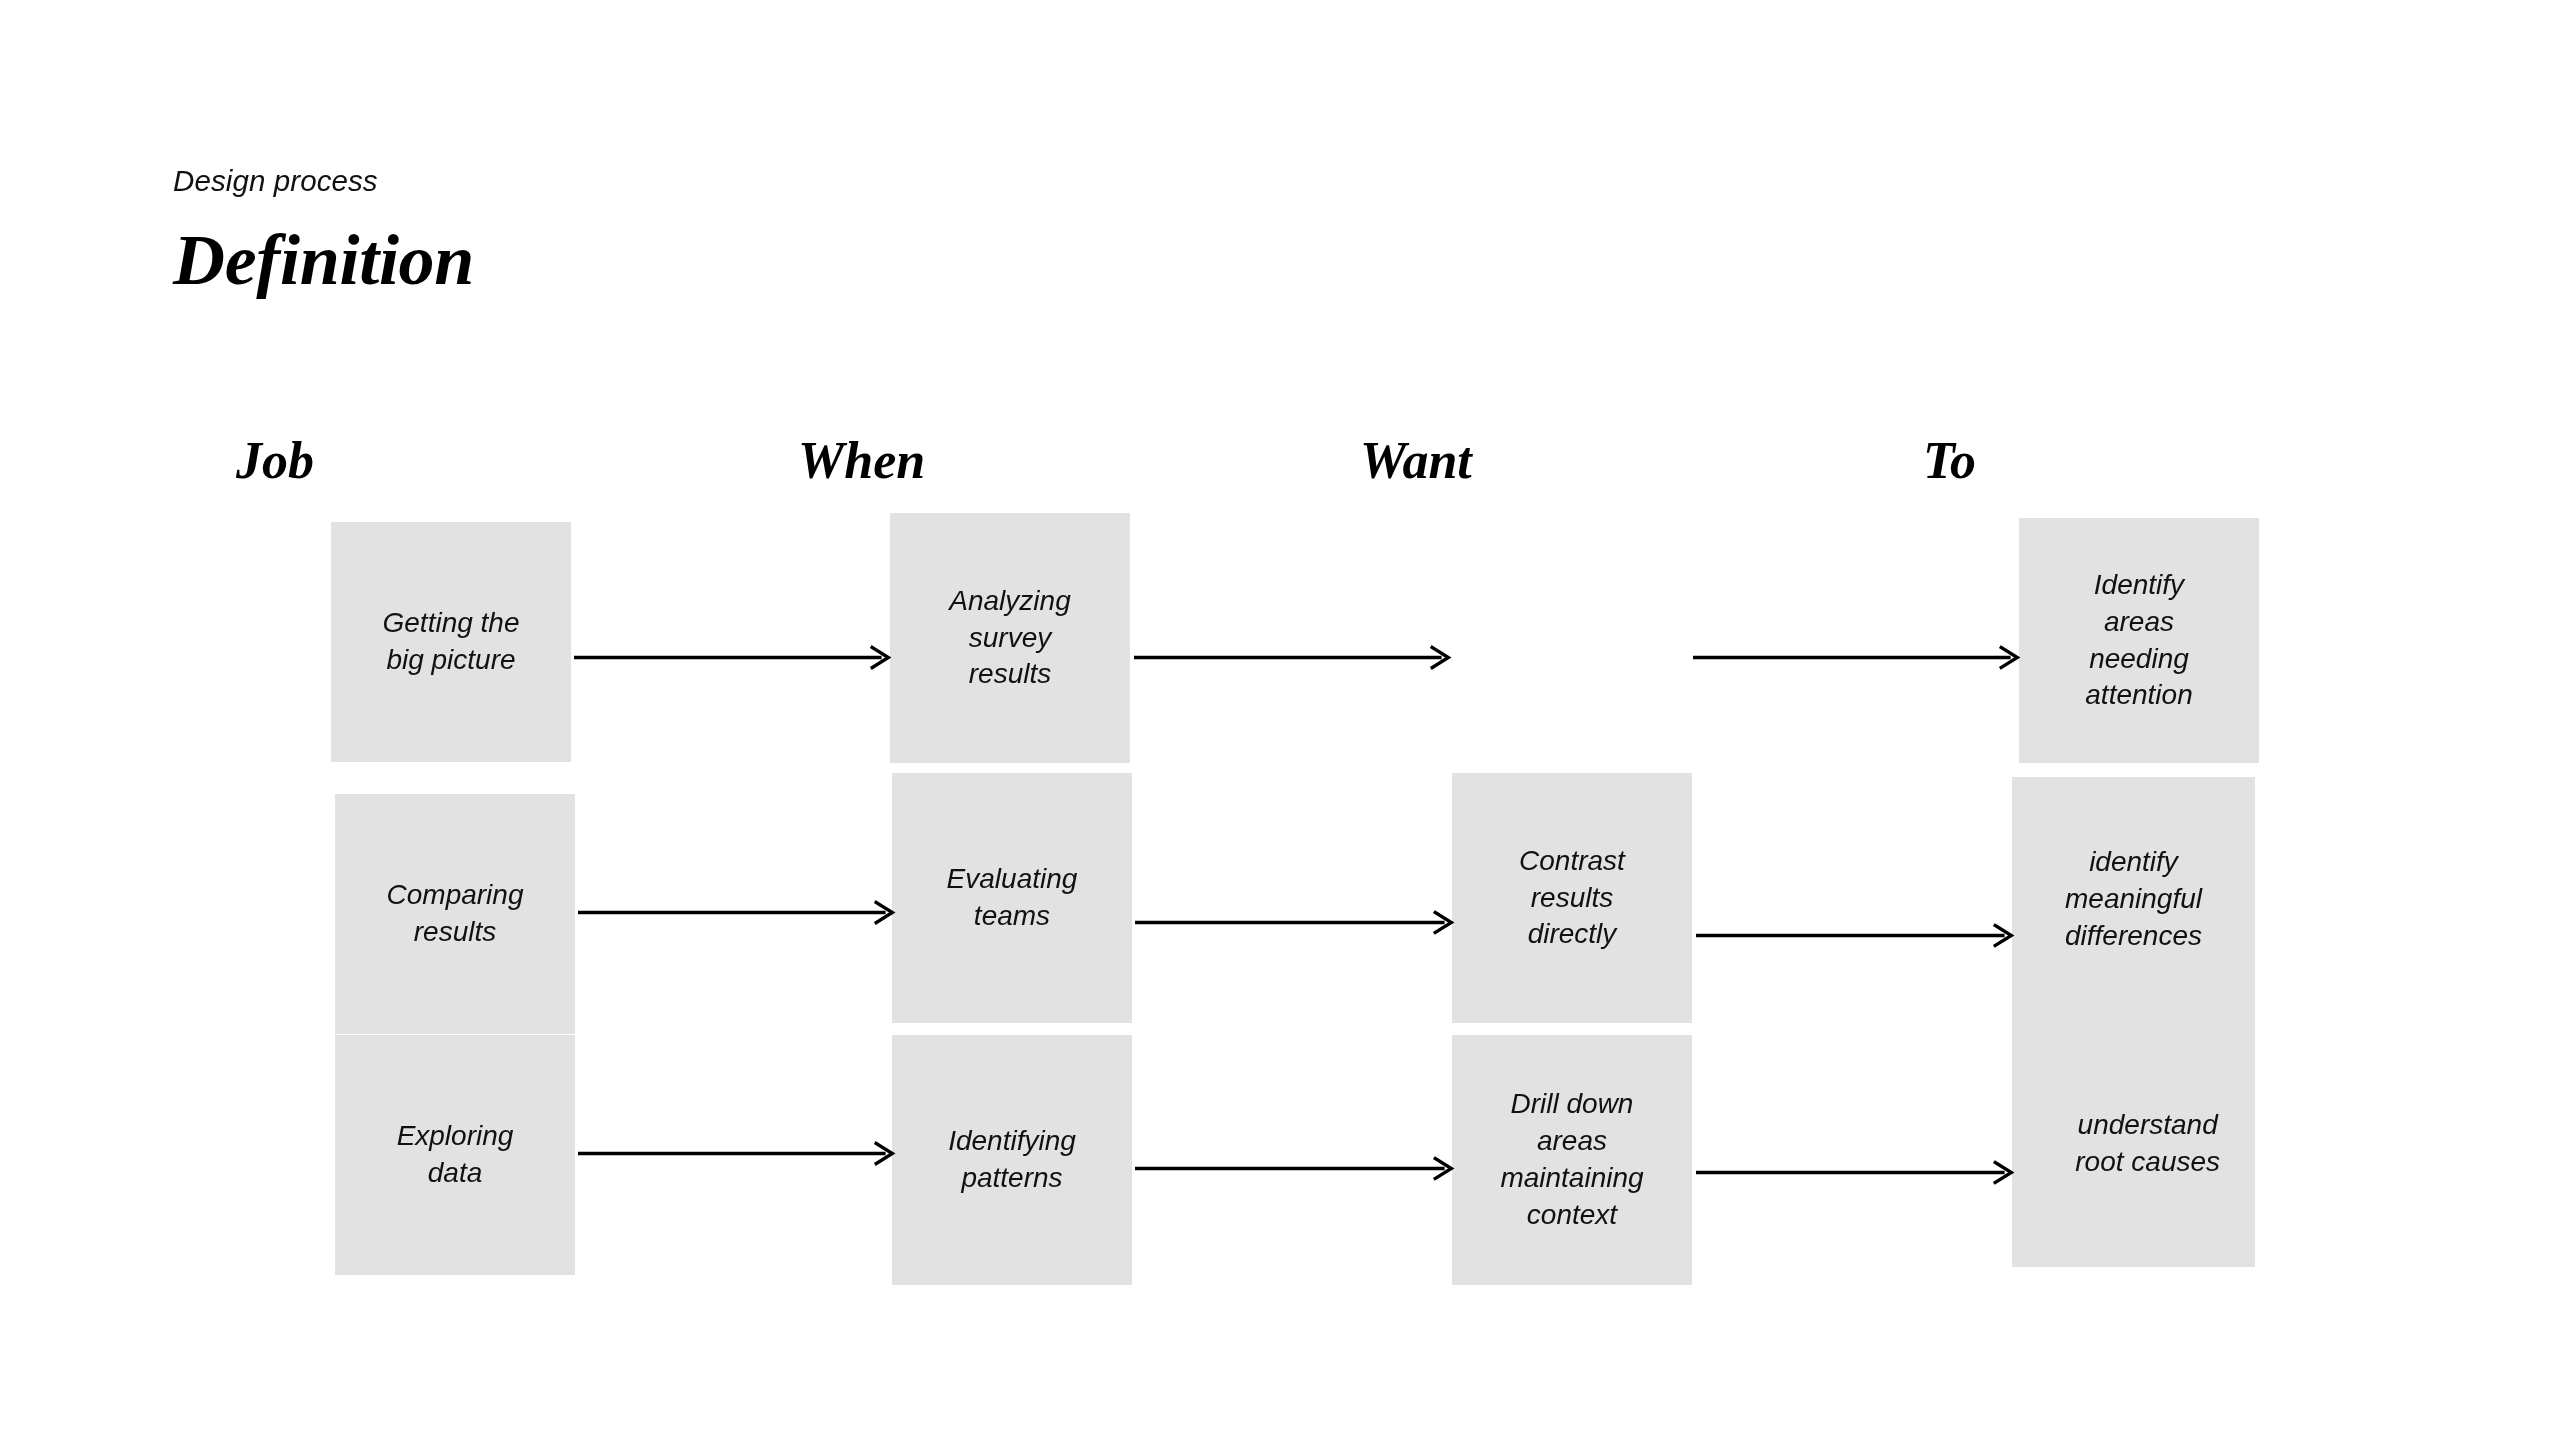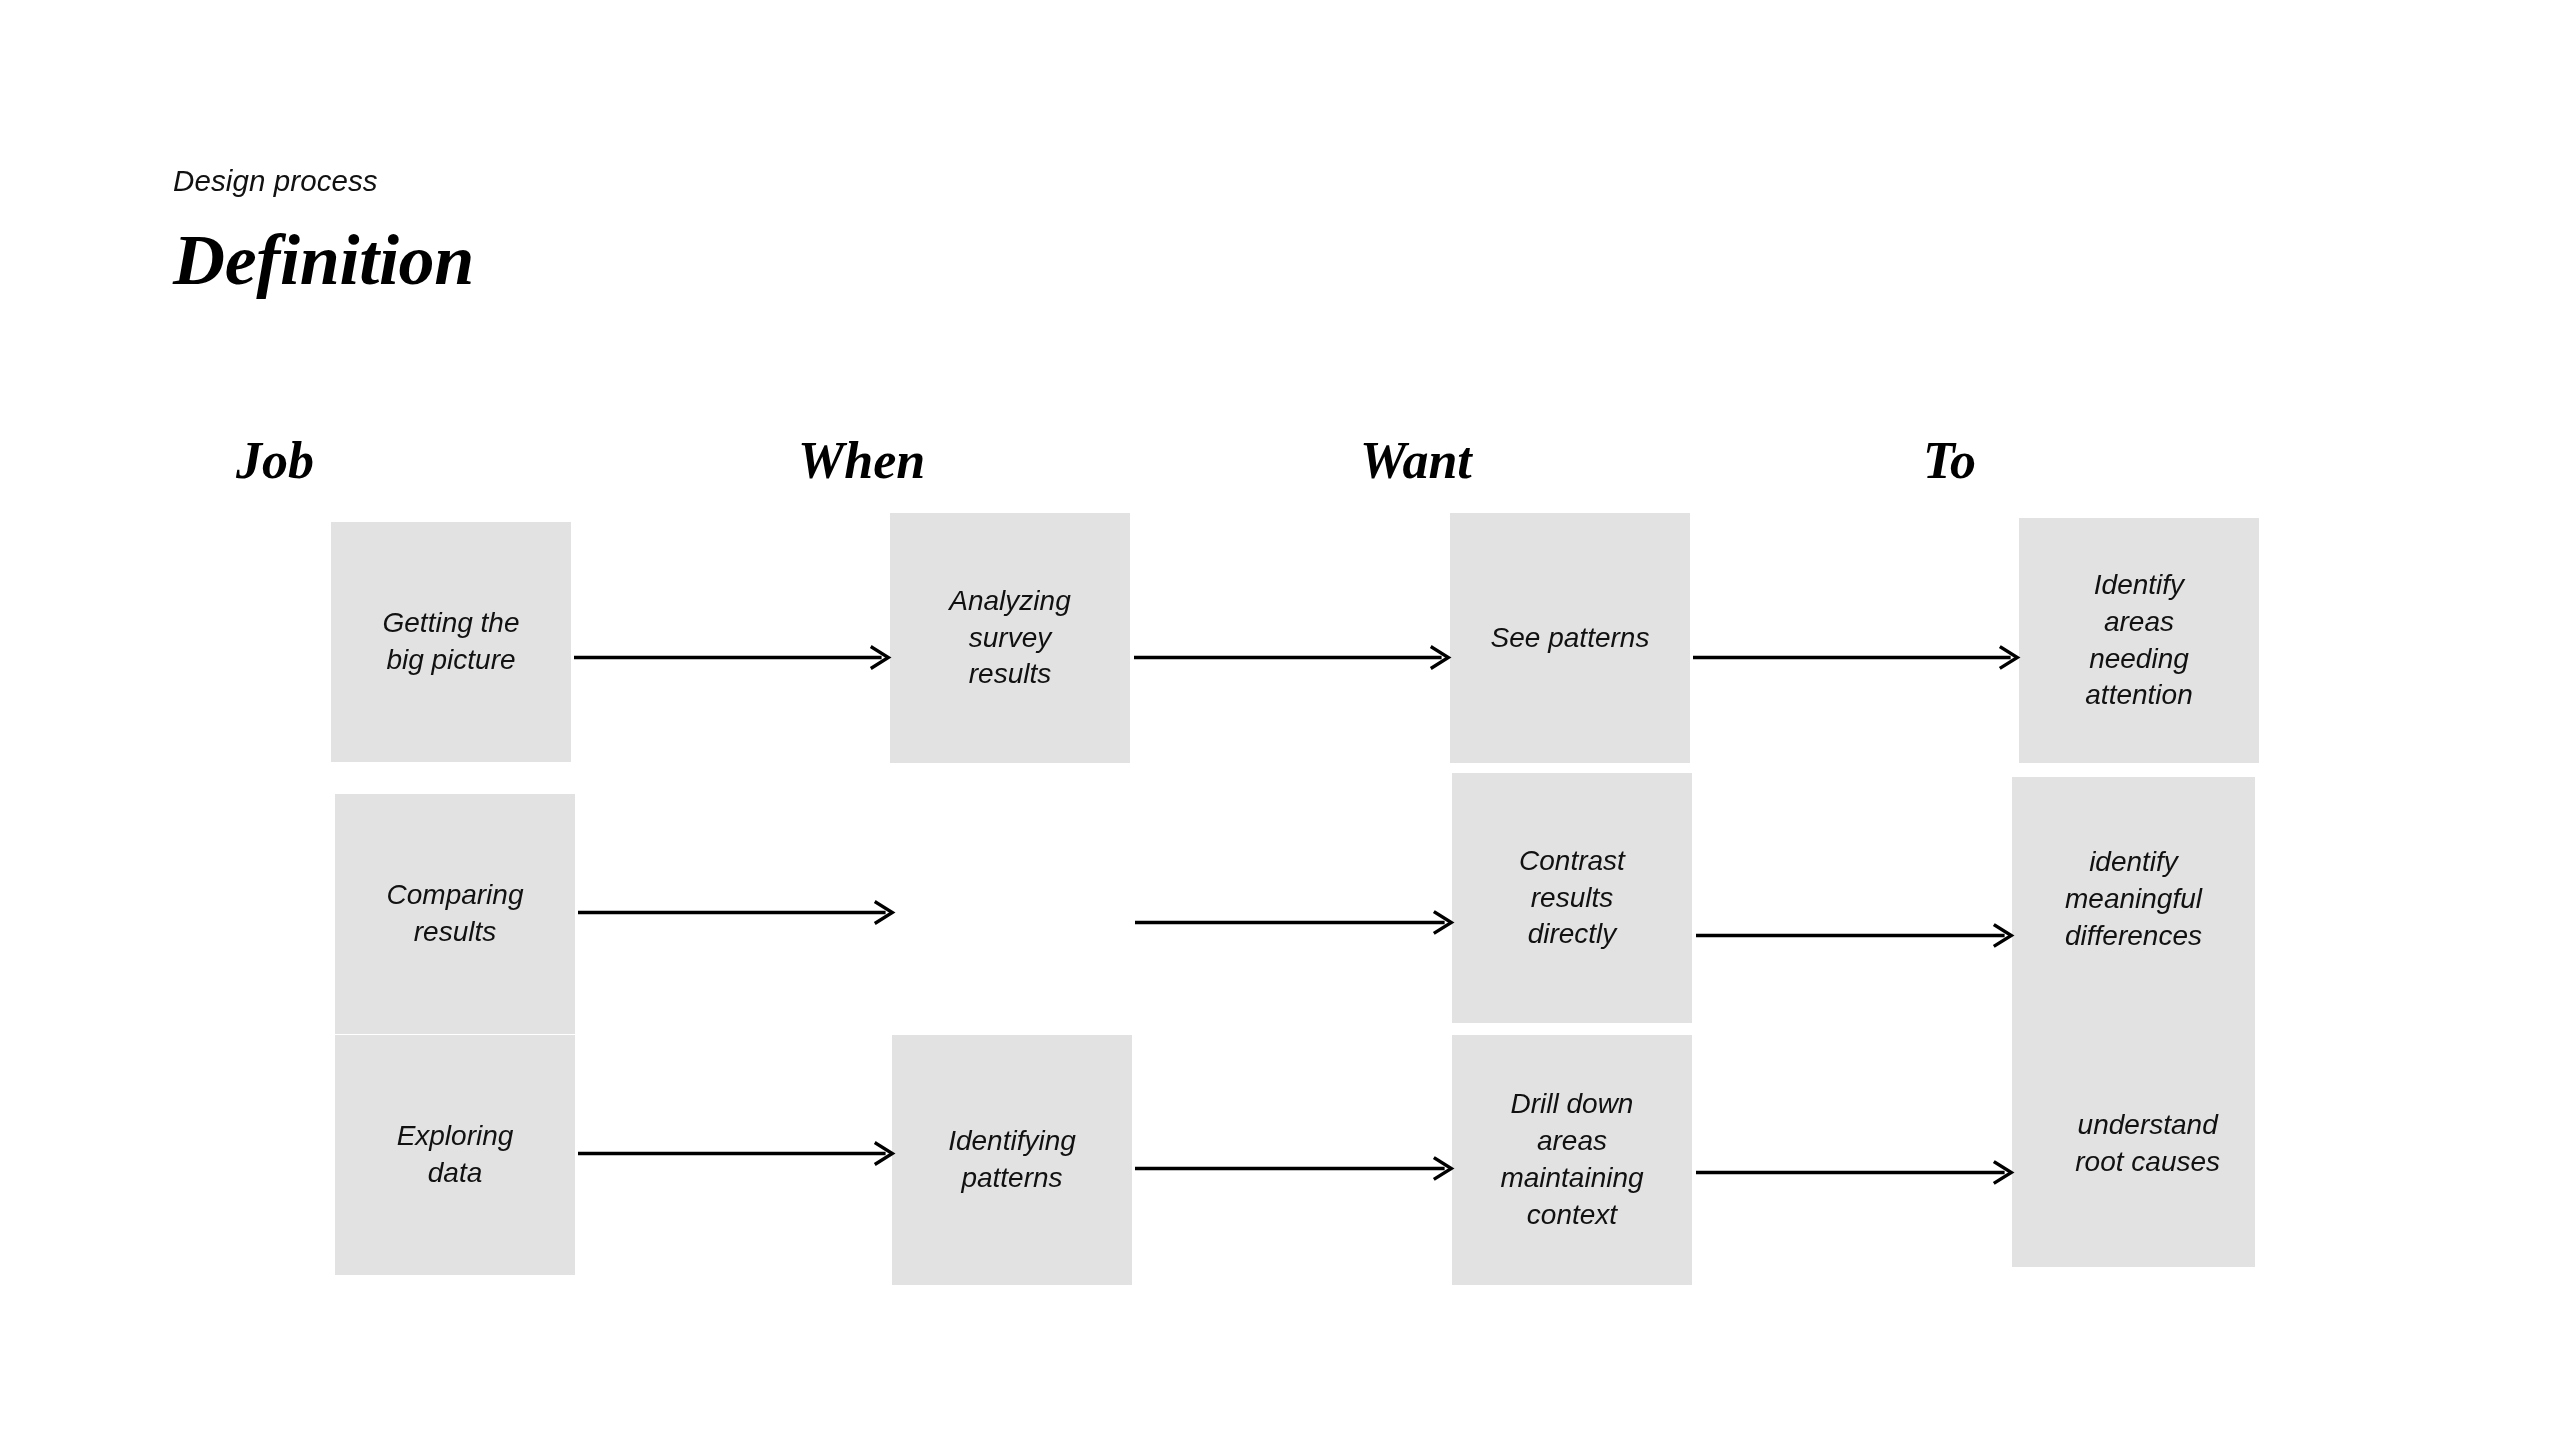--- a/index.html
+++ b/index.html
@@ -106,23 +106,20 @@
 
   <div class="node-box" style="left:331px; top:522px; width:240px; height:240px;">
     <span class="node-label">Getting the
 big picture</span>
   </div>
   <div class="node-box" style="left:890px; top:513px; width:240px; height:250px;">
     <span class="node-label">Analyzing
 survey
 results</span>
   </div>
-  <div class="node-box" style="left:1450px; top:513px; width:240px; height:250px;">
-    <span class="node-label">See patterns</span>
-  </div>
   <div class="node-box" style="left:2019px; top:518px; width:240px; height:245px;">
     <span class="node-label">Identify
 areas
 needing
 attention</span>
   </div>
 
   <div class="arrow" style="left:574px; top:644px; width:317px;">
     <svg width="317" height="27" viewBox="0 0 472 40" fill="none">
       <path d="M0 20 H458" stroke="#000000" stroke-width="5"></path>
@@ -139,20 +136,24 @@
     <svg width="327" height="27" viewBox="0 0 488 40" fill="none">
       <path d="M0 20 H474" stroke="#000000" stroke-width="5"></path>
       <path d="M460 5 L484 20 L460 35" stroke="#000000" stroke-width="5" fill="none" stroke-linecap="square" stroke-linejoin="miter"></path>
     </svg>
   </div>
 
   <div class="node-box" style="left:335px; top:794px; width:240px; height:240px;">
     <span class="node-label">Comparing
 results</span>
   </div>
+  <div class="node-box" style="left:892px; top:773px; width:240px; height:250px;">
+    <span class="node-label">Evaluating
+teams</span>
+  </div>
   <div class="node-box" style="left:1452px; top:773px; width:240px; height:250px;">
     <span class="node-label">Contrast
 results
 directly</span>
   </div>
   <div class="node-box" style="left:2012px; top:777px; width:243px; height:245px;">
     <span class="node-label">identify
 meaningful
 differences</span>
   </div>

